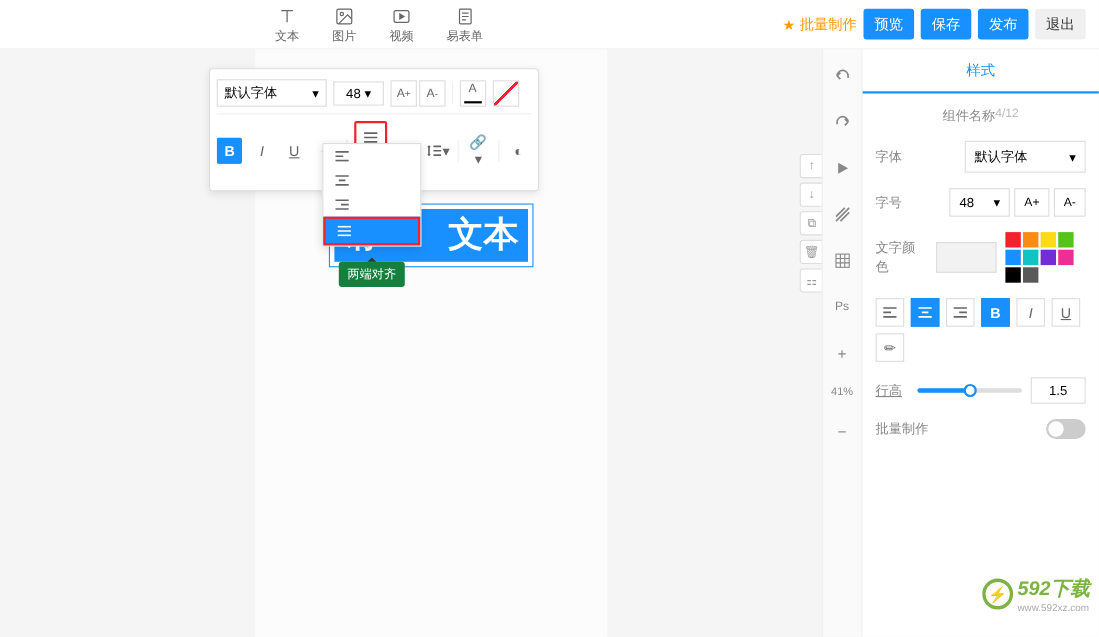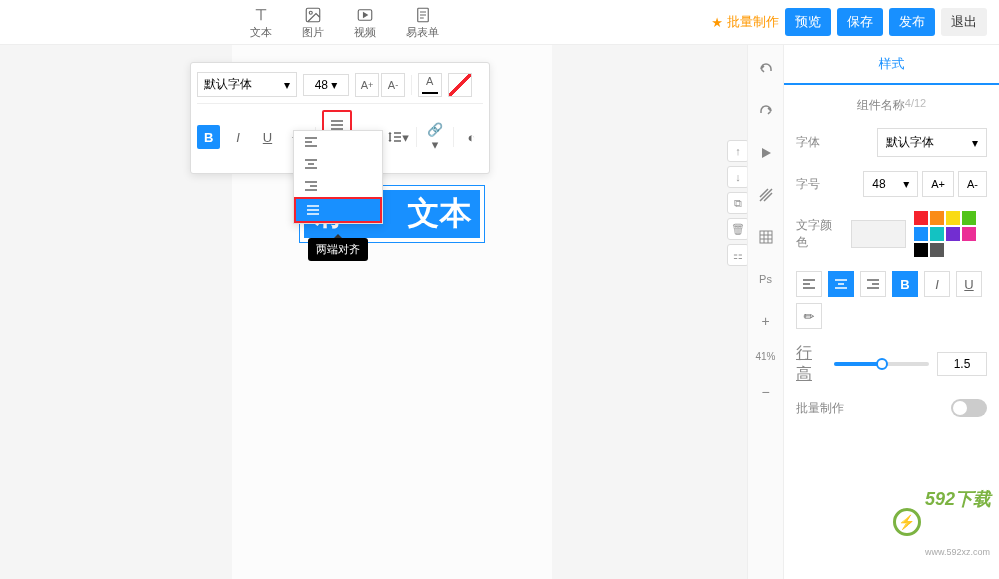--- a/index.html
+++ b/index.html
@@ -40,21 +40,21 @@
 .color-ind.text-c::before { content: ""; position: absolute; bottom: 2px; left: 3px; right: 3px; height: 2px; background: #000; }
 .color-strike { background: linear-gradient(to bottom right, #fff 45%, #f5222d 45%, #f5222d 55%, #fff 55%); }
 .align-highlight { border: 2px solid #f5222d; padding: 1px; border-radius: 2px; }
 .divider { width: 1px; height: 20px; background: #eee; }
 
 
 .dropdown { position: absolute; top: 130px; left: 293px; width: 90px; background: #fff; border: 1px solid #ddd; box-shadow: 0 2px 8px rgba(0,0,0,0.15); z-index: 20; }
 .dropdown-item { padding: 6px 10px; font-size: 12px; color: #666; display: flex; align-items: center; cursor: pointer; }
 .dropdown-item.selected { background: #1890ff; color: #fff; border: 2px solid #f5222d; }
 .dropdown-item svg { width: 14px; height: 10px; }
-.tooltip { position: absolute; top: 238px; left: 308px; background: #000000; color: #fff; font-size: 11px; padding: 4px 8px; border-radius: 3px; z-index: 25; }
+.tooltip { position: absolute; top: 238px; left: 308px; background: #15803d; color: #fff; font-size: 11px; padding: 4px 8px; border-radius: 3px; z-index: 25; }
 .tooltip::before { content: ""; position: absolute; top: -4px; left: 50%; transform: translateX(-50%); border: 4px solid transparent; border-bottom-color: #333; border-top: none; }
 
 
 .arrow-anno { position: absolute; top: 130px; left: 310px; z-index: 15; pointer-events: none; }
 
 
 .text-el { position: absolute; top: 140px; left: 50%; transform: translateX(-50%); background: #fff; border: 1px solid #1890ff; padding: 4px; }
 .text-el-inner { background: #1890ff; color: #fff; font-size: 32px; font-weight: bold; padding: 2px 8px; white-space: nowrap; }
 
 
@@ -83,36 +83,36 @@
 .color-row { display: flex; align-items: center; gap: 8px; margin-bottom: 14px; }
 .color-row .lbl { font-size: 12px; color: #888; width: 50px; }
 .swatch-main { width: 60px; height: 28px; border: 1px solid #ddd; }
 .swatch-grid { display: flex; flex-wrap: wrap; gap: 2px; width: 78px; }
 .swatch { width: 14px; height: 14px; cursor: pointer; }
 .fmt-row { display: flex; gap: 6px; margin-bottom: 14px; flex-wrap: wrap; }
 .fmt-btn { width: 26px; height: 26px; border: 1px solid #ddd; background: #fff; cursor: pointer; display: flex; align-items: center; justify-content: center; font-size: 13px; color: #666; }
 .fmt-btn.active { background: #1890ff; color: #fff; border-color: #1890ff; }
 .fmt-btn svg { width: 14px; height: 12px; }
 .slider-row { display: flex; align-items: center; gap: 8px; margin-bottom: 14px; }
-.slider-row .lbl { font-size: 16px; color: #888; width: 30px; text-decoration: underline; }
+.slider-row .lbl { font-size: 12px; color: #888; width: 30px; text-decoration: underline; }
 .slider { flex: 1; height: 4px; background: #ddd; position: relative; border-radius: 2px; }
 .slider-fill { position: absolute; height: 100%; background: #1890ff; border-radius: 2px; }
 .slider-thumb { position: absolute; width: 12px; height: 12px; background: #fff; border: 2px solid #1890ff; border-radius: 50%; top: -4px; transform: translateX(-50%); }
 .slider-val { width: 50px; border: 1px solid #ddd; padding: 4px; font-size: 12px; text-align: center; }
 .toggle-row { display: flex; justify-content: space-between; align-items: center; margin-bottom: 14px; }
 .toggle-row .lbl { font-size: 12px; color: #888; }
 .toggle { width: 36px; height: 18px; background: #ccc; border-radius: 9px; position: relative; }
 .toggle::after { content: ""; position: absolute; width: 14px; height: 14px; background: #fff; border-radius: 50%; top: 2px; left: 2px; }
 
 
 .watermark { position: absolute; bottom: 22px; right: 8px; z-index: 50; display: flex; align-items: center; gap: 4px; }
 .watermark .wm-logo { width: 28px; height: 28px; border: 3px solid #7cb342; border-radius: 50%; display: flex; align-items: center; justify-content: center; color: #7cb342; font-weight: bold; font-size: 14px; }
 .watermark .wm-text { display: flex; flex-direction: column; }
 .watermark .wm-main { color: #7cb342; font-weight: bold; font-size: 18px; font-style: italic; }
-.watermark .wm-sub { color: #aaa; font-size: 9px; margin-top: 36px; }
+.watermark .wm-sub { color: #aaa; font-size: 9px; }
 </style>
 </head>
 <body>
 
 <div class="top-toolbar">
   <div class="top-tools">
     <div class="top-tool">
       <div class="top-tool-icon">
           <svg viewBox="0 0 24 24">
             <path d="M5 5h14M12 5v14"></path>

